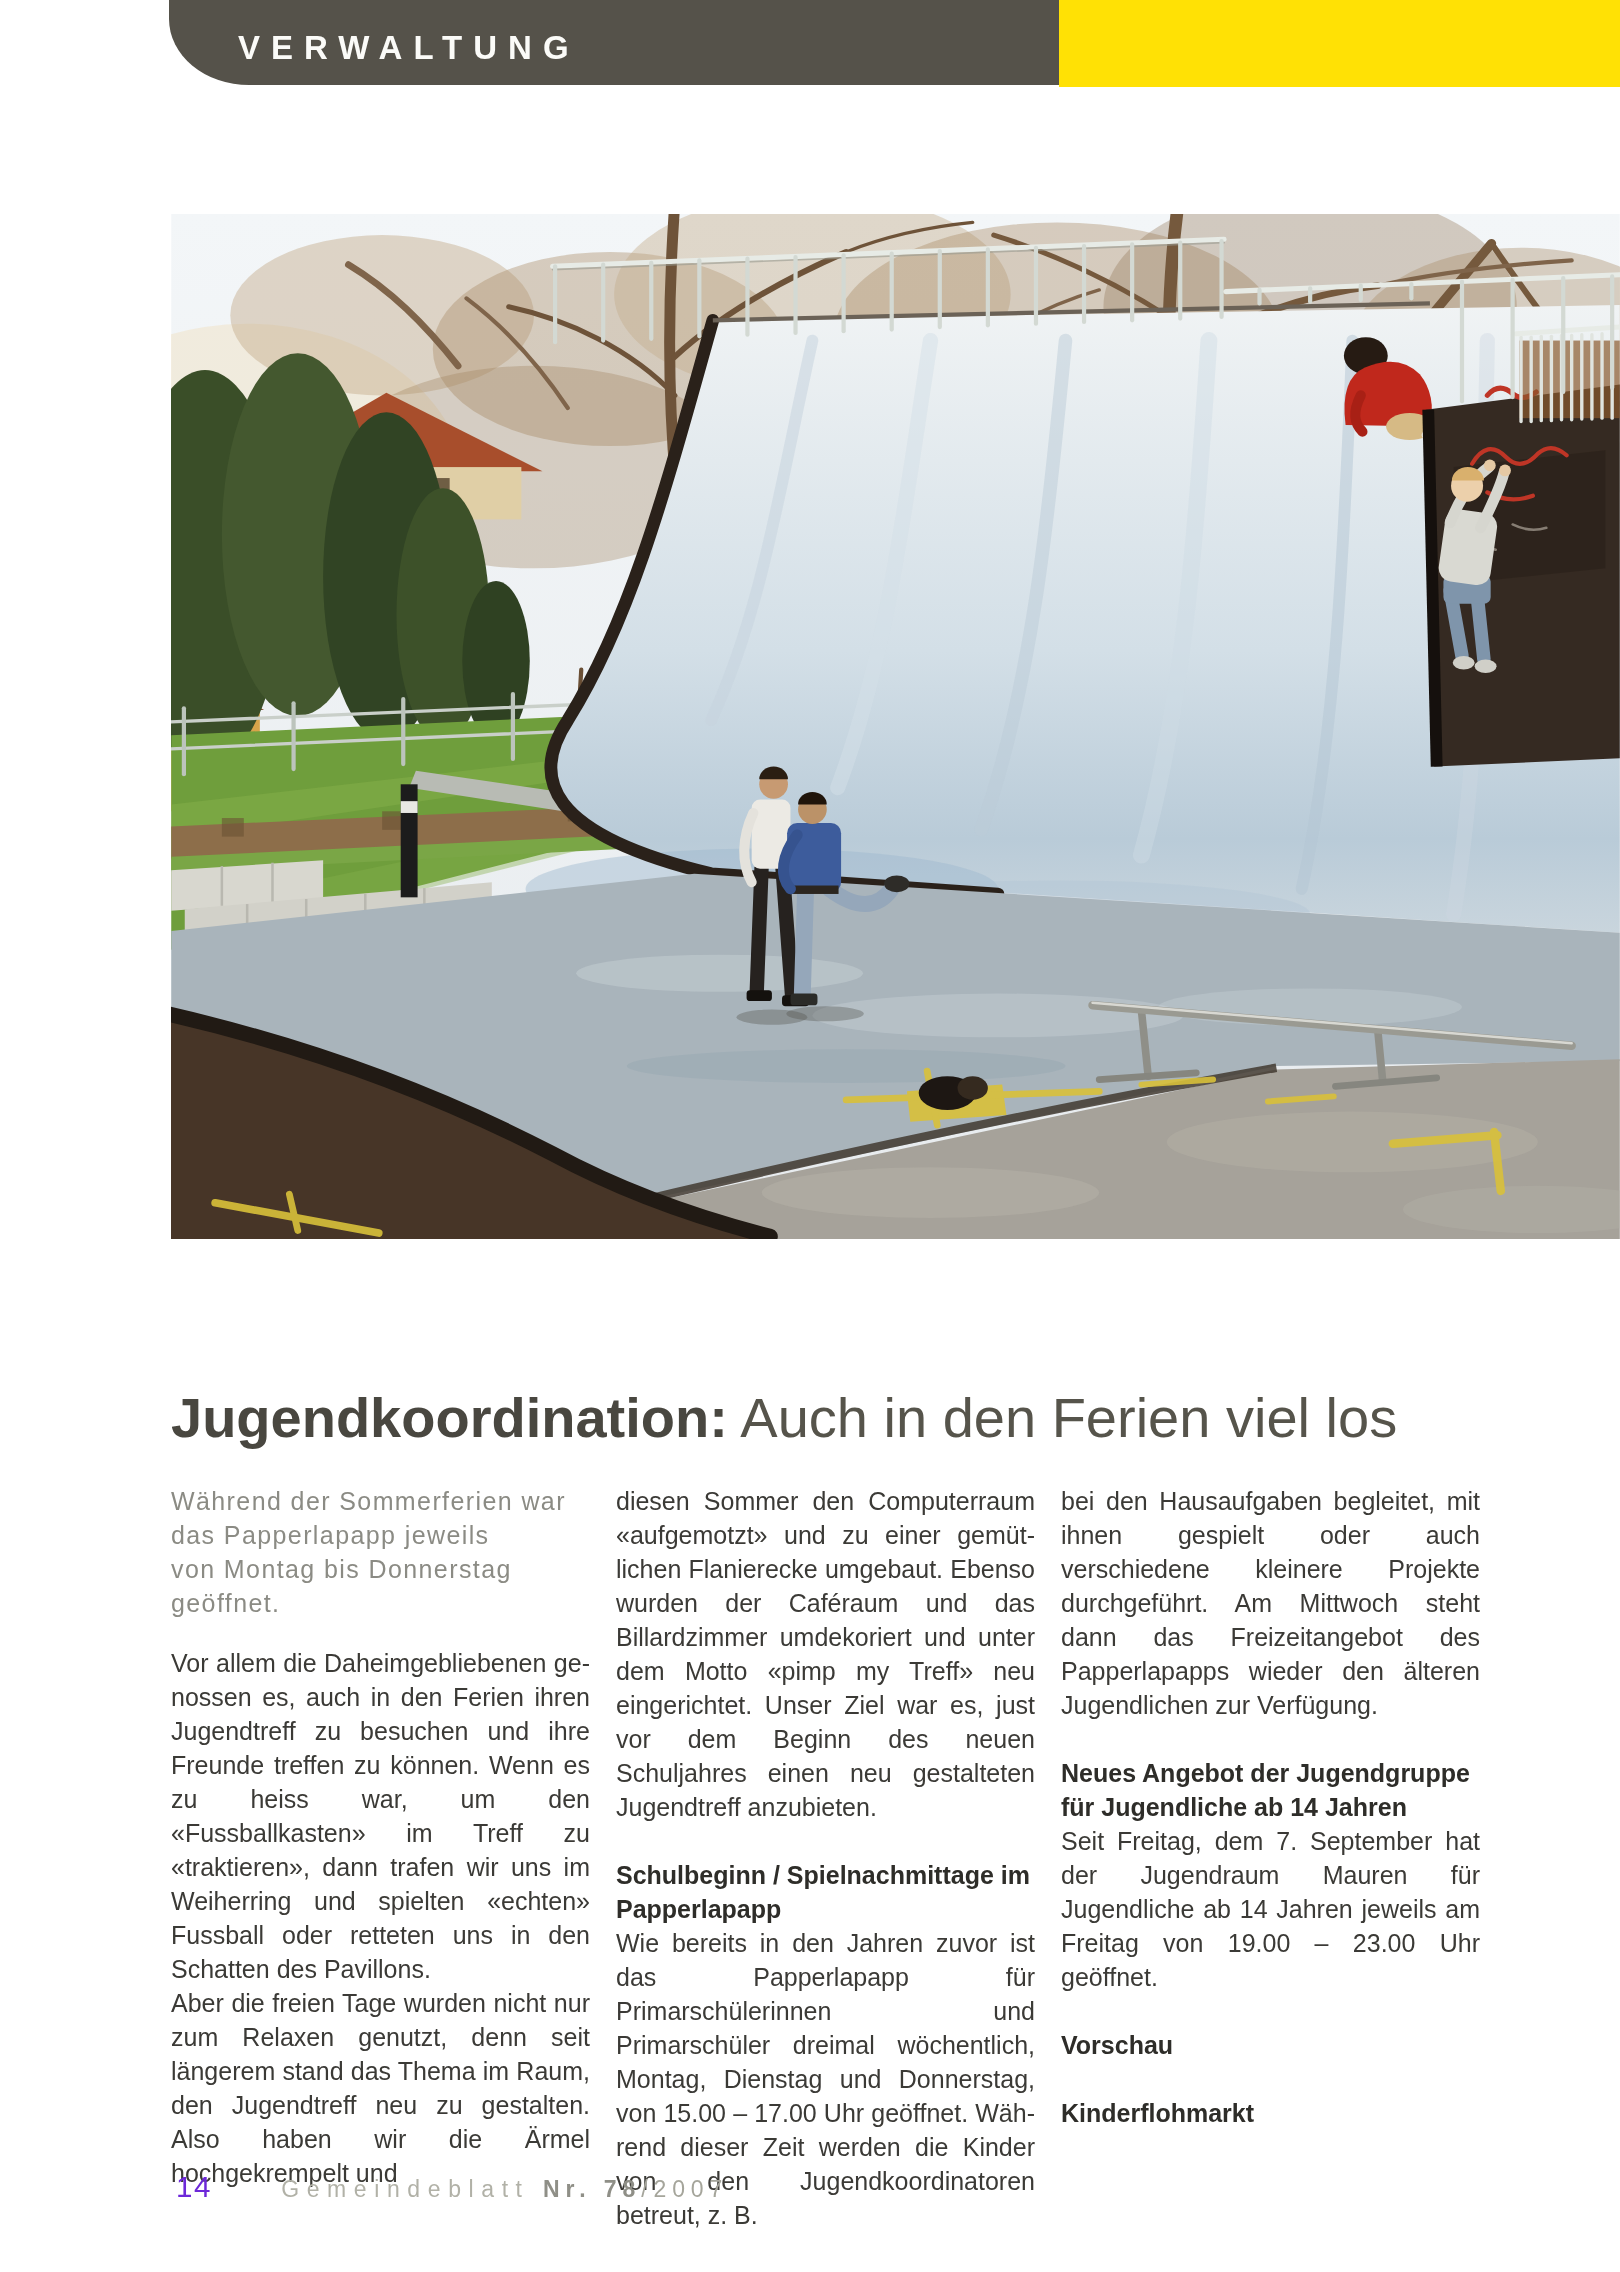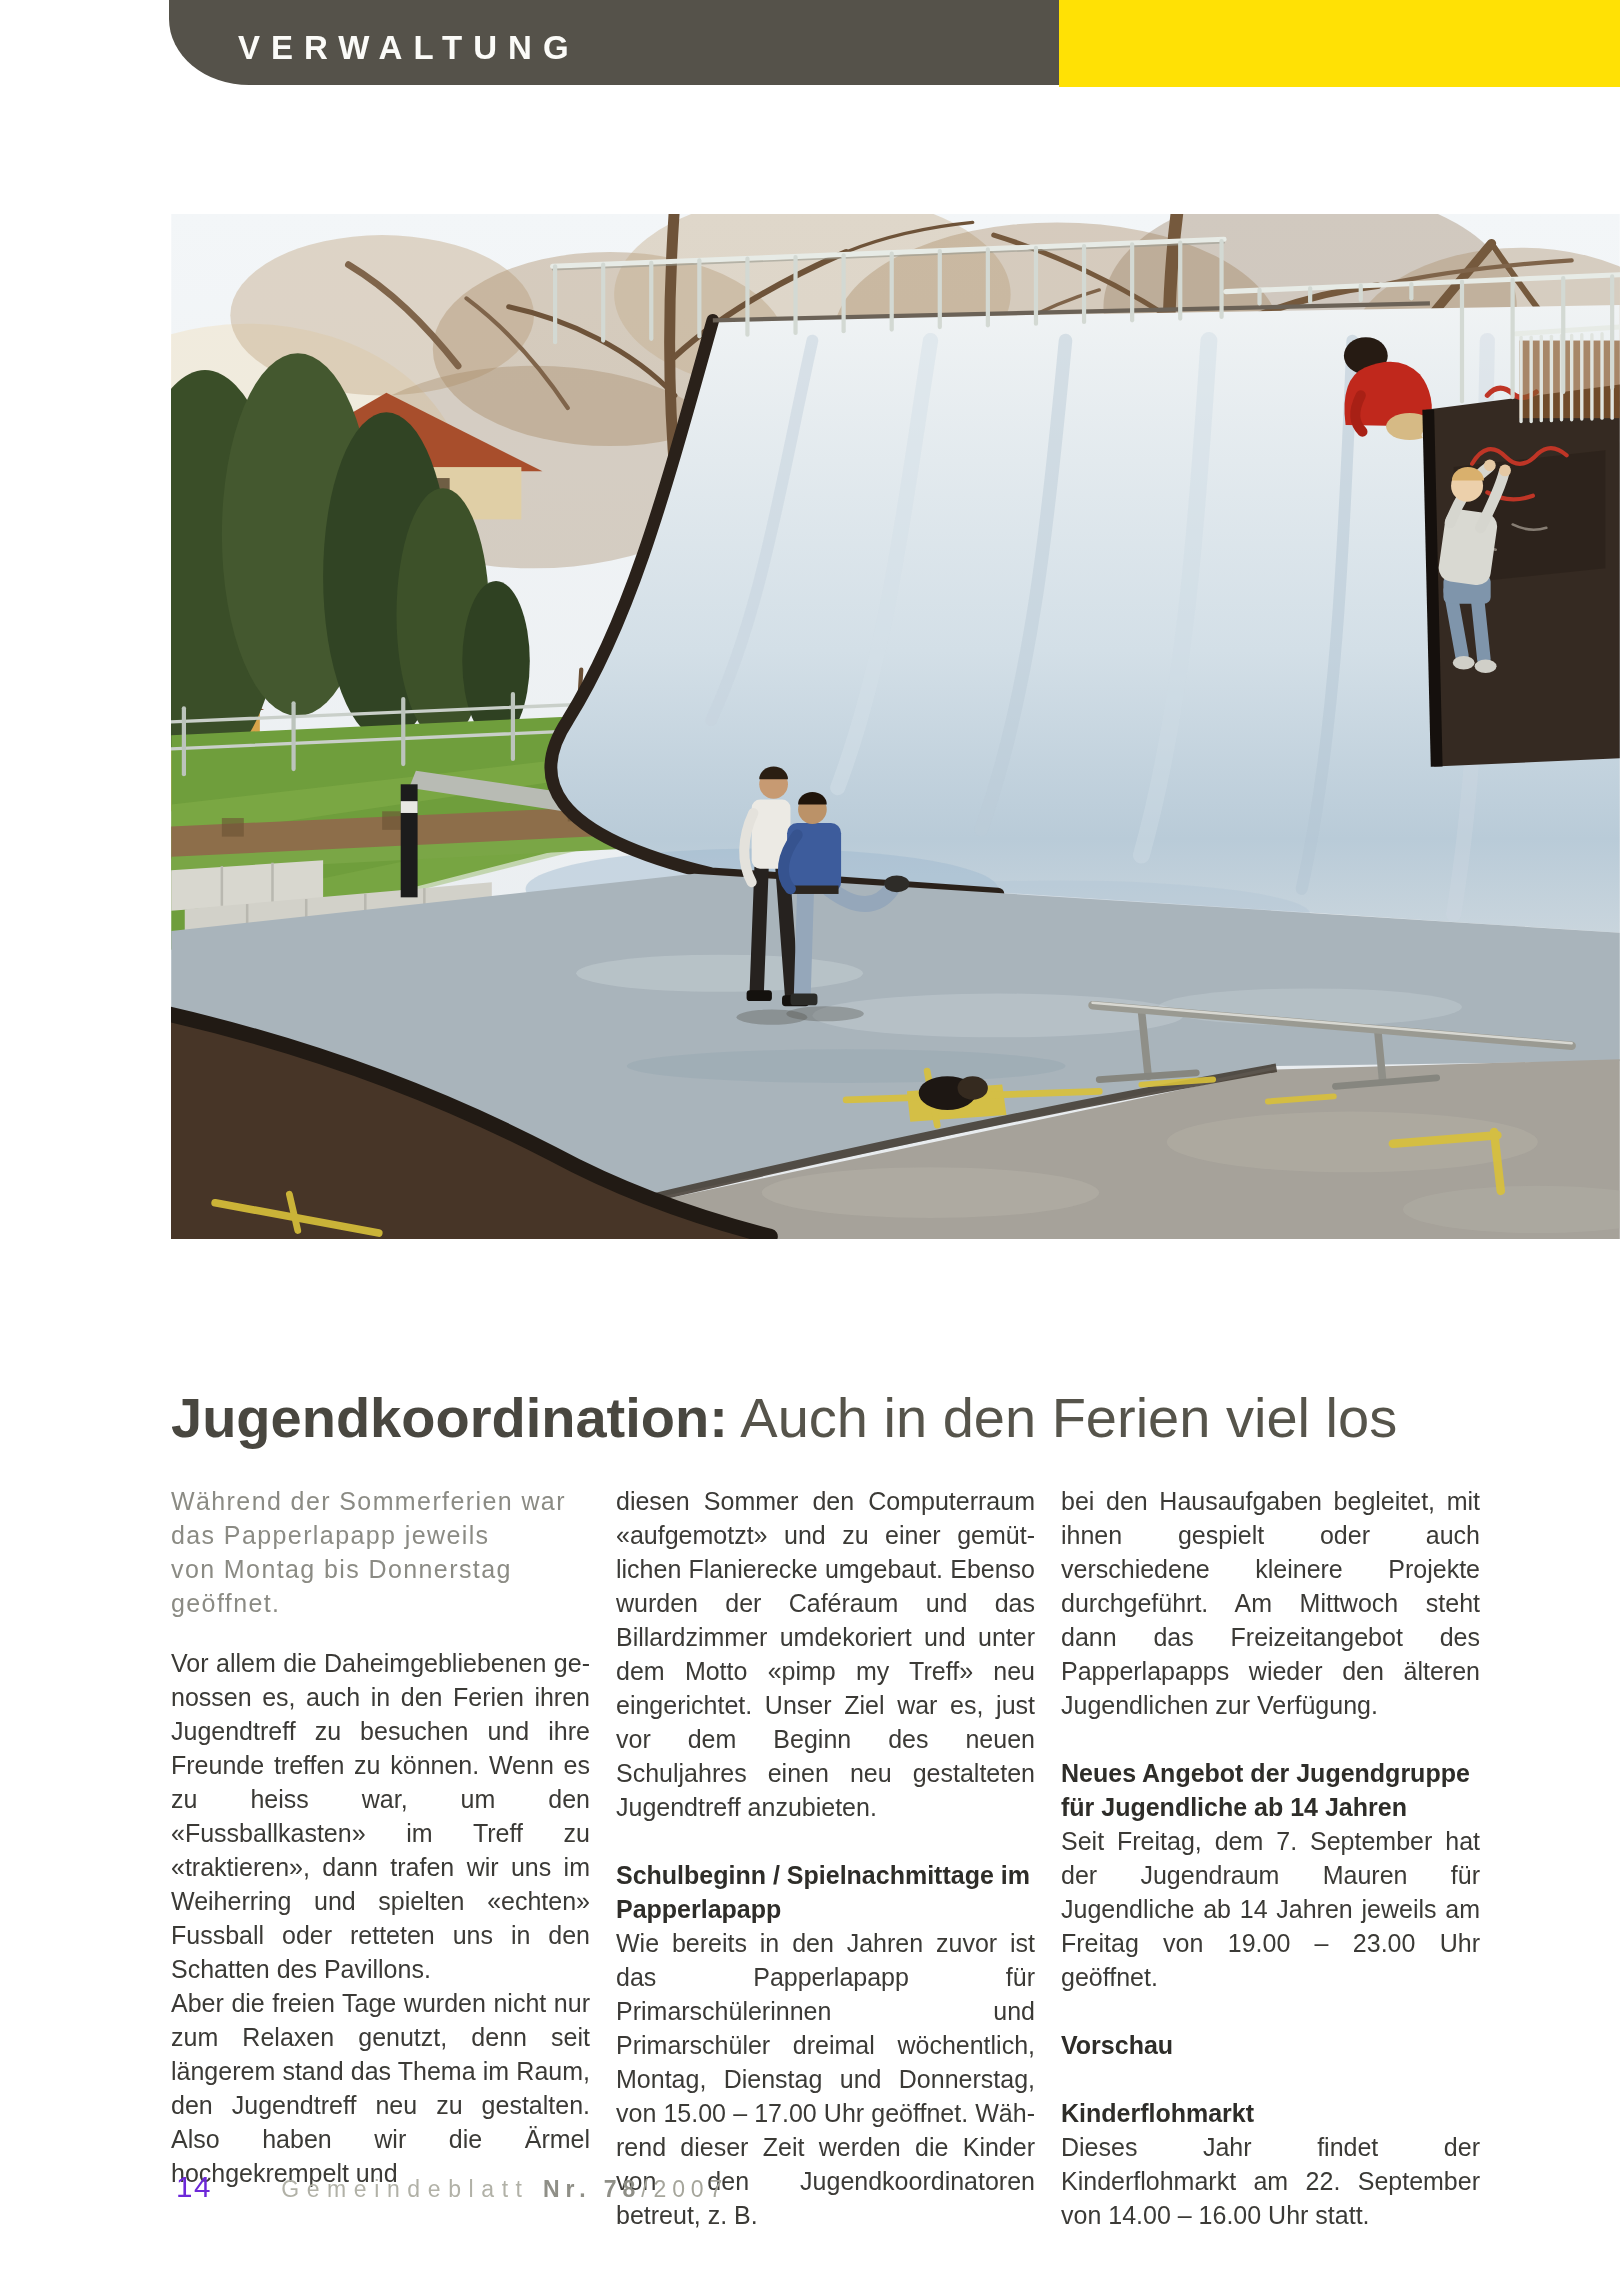--- a/index.html
+++ b/index.html
@@ -352,21 +352,20 @@
       <p>diesen Sommer den Computerraum «aufgemotzt» und zu einer gemüt­lichen Flanierecke umgebaut. Ebenso wurden der Caféraum und das Billard­zimmer umdekoriert und unter dem Motto «pimp my Treff» neu eingerich­tet. Unser Ziel war es, just vor dem Be­ginn des neuen Schuljahres einen neu gestalteten Jugendtreff anzubieten.</p>
       <h3>Schulbeginn / Spielnachmittage im Papperlapapp</h3>
       <p>Wie bereits in den Jahren zuvor ist das Papperlapapp für Primarschülerinnen und Primarschüler dreimal wöchentlich, Montag, Dienstag und Donnerstag, von 15.00 – 17.00 Uhr geöffnet. Wäh­rend dieser Zeit werden die Kinder von den Jugendkoordinatoren betreut, z. B.</p>
     </div>
     <div class="col">
       <p>bei den Hausaufgaben begleitet, mit ihnen gespielt oder auch verschiedene kleinere Projekte durchgeführt. Am Mittwoch steht dann das Freizeitange­bot des Papperlapapps wieder den äl­teren Jugendlichen zur Verfügung.</p>
       <h3>Neues Angebot der Jugendgruppe für Jugendliche ab 14 Jahren</h3>
       <p>Seit Freitag, dem 7. September hat der Jugendraum Mauren für Jugendliche ab 14 Jahren jeweils am Freitag von 19.00 – 23.00 Uhr geöffnet.</p>
       <h3>Vorschau</h3>
       <h3 class="tight">Kinderflohmarkt</h3>
-      <p>Dieses Jahr findet der Kinderflohmarkt am 22. September von 14.00 – 16.00 Uhr statt.</p>
     </div>
   </div>
 
   <div class="footer">
     <span class="pg-num">14</span>
     <span class="pub">Gemeindeblatt</span>
     <span class="issue-no">Nr. 78</span>
     <span class="issue-yr">/2007</span>
   </div>
 

